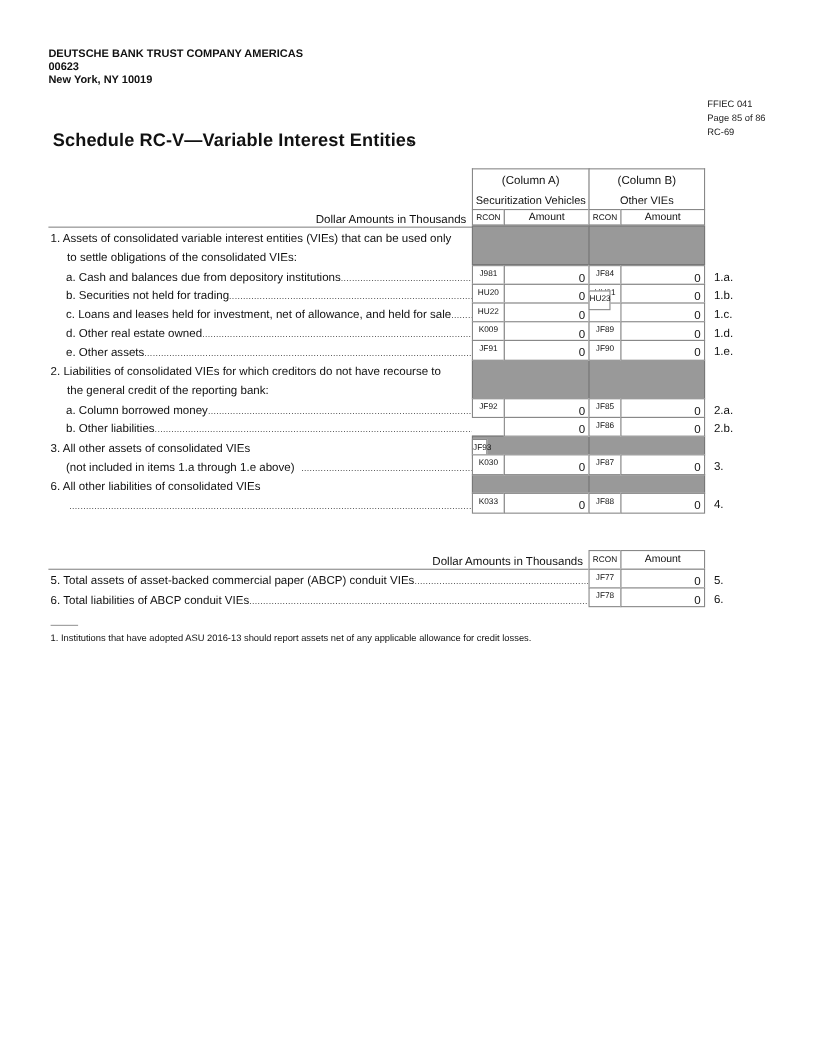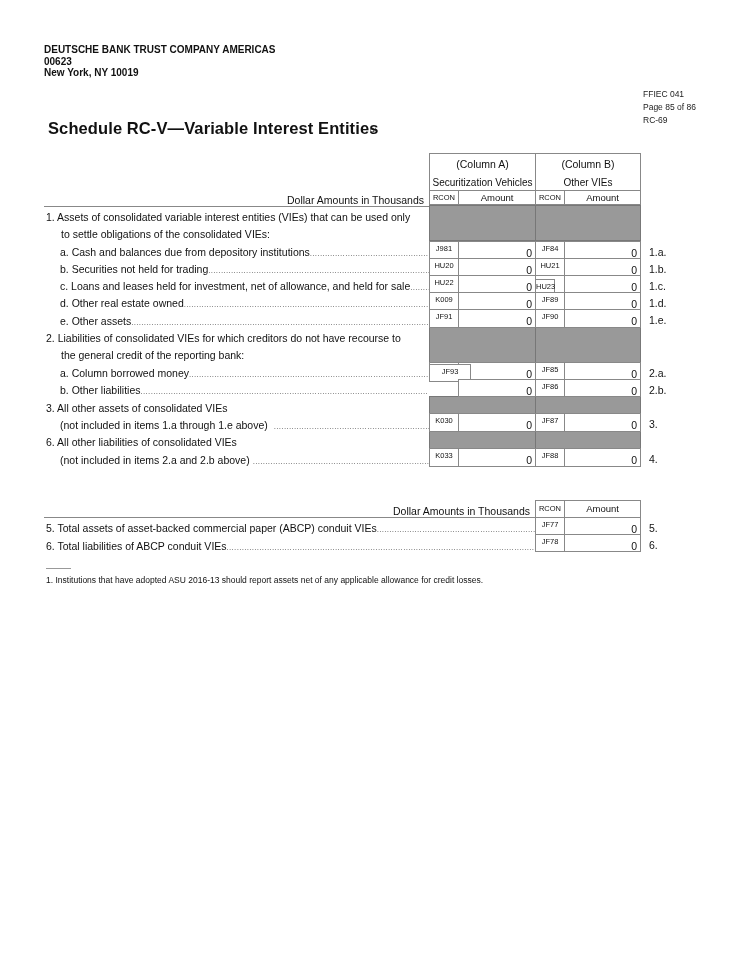--- a/index.html
+++ b/index.html
@@ -98,21 +98,21 @@
 <div class="cell code" style="left:535px;top:258px;width:30px;height:18px;">HU21</div>
 <div class="cell amt" style="left:564px;top:258px;width:77px;height:18px;">0</div>
 <div class="rownum" style="left:649px;top:263px;">1.b.</div>
 
 <div class="item lbl" style="left:60px;top:279px;width:369px;">
     <span class="txt">c.  Loans and leases held for investment, net of allowance, and held for sale</span>
     <span class="dots"></span>
   </div>
 <div class="cell code" style="left:429px;top:275px;width:30px;height:18px;">HU22</div>
 <div class="cell amt" style="left:458px;top:275px;width:78px;height:18px;">0</div>
-<div class="cell code" style="left:535px;top:279px;width:20px;height:18px;">HU23</div>
+<div class="cell code" style="left:535px;top:264px;width:20px;height:18px;">HU23</div>
 <div class="cell amt" style="left:564px;top:275px;width:77px;height:18px;">0</div>
 <div class="rownum" style="left:649px;top:280px;">1.c.</div>
 
 <div class="item lbl" style="left:60px;top:296px;width:369px;text-align:center;">
     <span class="txt">d.  Other real estate owned</span>
     <span class="dots"></span>
   </div>
 <div class="cell code" style="left:429px;top:292px;width:30px;height:18px;">K009</div>
 <div class="cell amt" style="left:458px;top:292px;width:78px;height:18px;">0</div>
 <div class="cell code" style="left:535px;top:292px;width:30px;height:18px;">JF89</div>
@@ -136,38 +136,37 @@
 <div class="cell code" style="left:429px;top:362px;width:30px;height:18px;">JF92</div>
 <div class="cell amt" style="left:458px;top:362px;width:78px;height:18px;">0</div>
 <div class="cell code" style="left:535px;top:362px;width:30px;height:18px;">JF85</div>
 <div class="cell amt" style="left:564px;top:362px;width:77px;height:18px;">0</div>
 <div class="rownum" style="left:649px;top:367px;">2.a.</div>
 
 <div class="item lbl" style="left:60px;top:383px;width:369px;">
     <span class="txt">b.  Other liabilities</span>
     <span class="dots"></span>
   </div>
-<div class="cell code" style="left:429px;top:364px;width:42px;height:18px;">JF93</div>
+<div class="cell code" style="left:429px;top:399px;width:14px;height:18px;">JF93</div>
 <div class="cell amt" style="left:458px;top:379px;width:78px;height:18px;">0</div>
 <div class="cell code" style="left:535px;top:379px;width:30px;height:18px;">JF86</div>
 <div class="cell amt" style="left:564px;top:379px;width:77px;height:18px;">0</div>
 <div class="rownum" style="left:649px;top:384px;">2.b.</div>
 
 <div class="item lbl" style="left:60px;top:418px;width:369px;">
     <span class="txt">(not included in items 1.a through 1.e above)</span>
     <span class="dots" style="margin-left:6px;"></span>
   </div>
 <div class="cell code" style="left:429px;top:413px;width:30px;height:19px;">K030</div>
 <div class="cell amt" style="left:458px;top:413px;width:78px;height:19px;">0</div>
 <div class="cell code" style="left:535px;top:413px;width:30px;height:19px;">JF87</div>
 <div class="cell amt" style="left:564px;top:413px;width:77px;height:19px;">0</div>
 <div class="rownum" style="left:649px;top:418px;">3.</div>
 
 <div class="item lbl" style="left:60px;top:453px;width:369px;">
-    <span class="txt">(not included in items 2.a and 2.b above)</span>
     <span class="dots" style="margin-left:3px;"></span>
   </div>
 <div class="cell code" style="left:429px;top:448px;width:30px;height:19px;">K033</div>
 <div class="cell amt" style="left:458px;top:448px;width:78px;height:19px;">0</div>
 <div class="cell code" style="left:535px;top:448px;width:30px;height:19px;">JF88</div>
 <div class="cell amt" style="left:564px;top:448px;width:77px;height:19px;">0</div>
 <div class="rownum" style="left:649px;top:453px;">4.</div>
 
 <div class="abs dollar" style="left:300px;top:505px;width:230px;">Dollar Amounts in Thousands</div>
 <div class="abs hline" style="left:44px;top:517px;width:492px;"></div>

